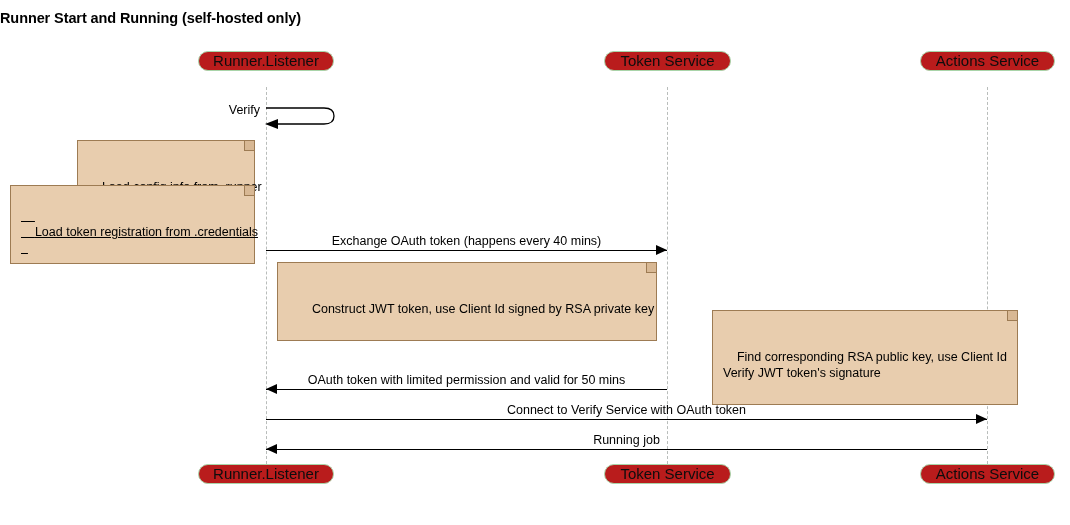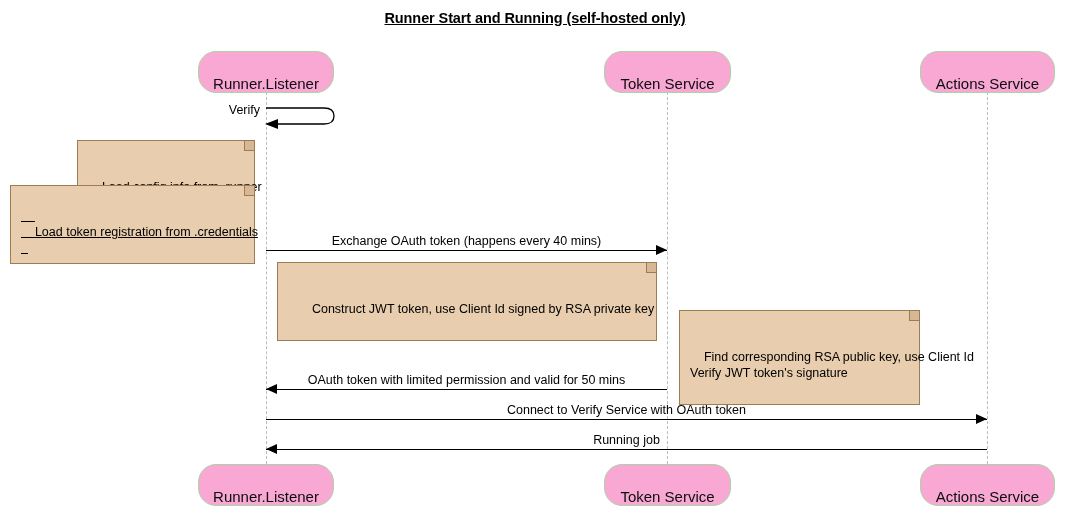--- a/index.html
+++ b/index.html
@@ -16,42 +16,40 @@
   }
   #diagram {
     position: absolute;
     left: 0; top: 0;
     width: 1070px; height: 525px;
   }
   .title {
     position: absolute;
     left: 0; top: 10px;
     width: 1070px;
-    text-align: center;
     font-size: 14.5px;
     font-weight: bold;
     letter-spacing: -0.1px;
     color: #000;
-    text-decoration: underline;
   }
   
   .lifeline {
     position: absolute;
     width: 0;
     border-left: 1.5px dashed #b9bdbb;
   }
   
   .participant {
     position: absolute;
-    height: 42px;
-    background: #f9a8d4;
+    height: 20px;
+    background: #b91c1c;
     border: 1px solid #a9d4a9;
     border-radius: 18px;
     display: flex;
-    align-items: flex-end;
+    align-items: flex-start;
     justify-content: center;
     font-size: 15px;
     color: #0d0d0d;
     white-space: nowrap;
   }
   
   .note {
     position: absolute;
     background: #e8cdae;
     border: 1px solid #9d7b53;
@@ -135,21 +133,21 @@
 
   <div class="msg-label" style="left:266px; top:234px; width:401px;">Exchange OAuth token (happens every 40 mins)</div>
   <div class="msg-line" style="left:266px; top:250px; width:401px;"></div>
   <div class="arrowhead right" style="left:656px; top:245px;"></div>
 
   <div class="note" style="left:277px; top:262px; width:380px;padding-left:20px;">
     <span class="dogear"></span>
     <span>Construct JWT token, use Client Id signed by RSA private key</span>
   </div>
 
-  <div class="note" style="left:679px; top:310px; width:241px;">
+  <div class="note" style="left:712px; top:310px; width:306px;">
     <span class="dogear"></span>
     <span>Find corresponding RSA public key, use Client Id
 Verify JWT token's signature</span>
   </div>
 
   <div class="msg-label" style="left:266px; top:373px; width:401px;">OAuth token with limited permission and valid for 50 mins</div>
   <div class="msg-line" style="left:266px; top:389px; width:401px;"></div>
   <div class="arrowhead left" style="left:266px; top:384px;"></div>
 
   <div class="msg-label" style="left:266px; top:403px; width:721px;">Connect to Verify Service with OAuth token</div>

